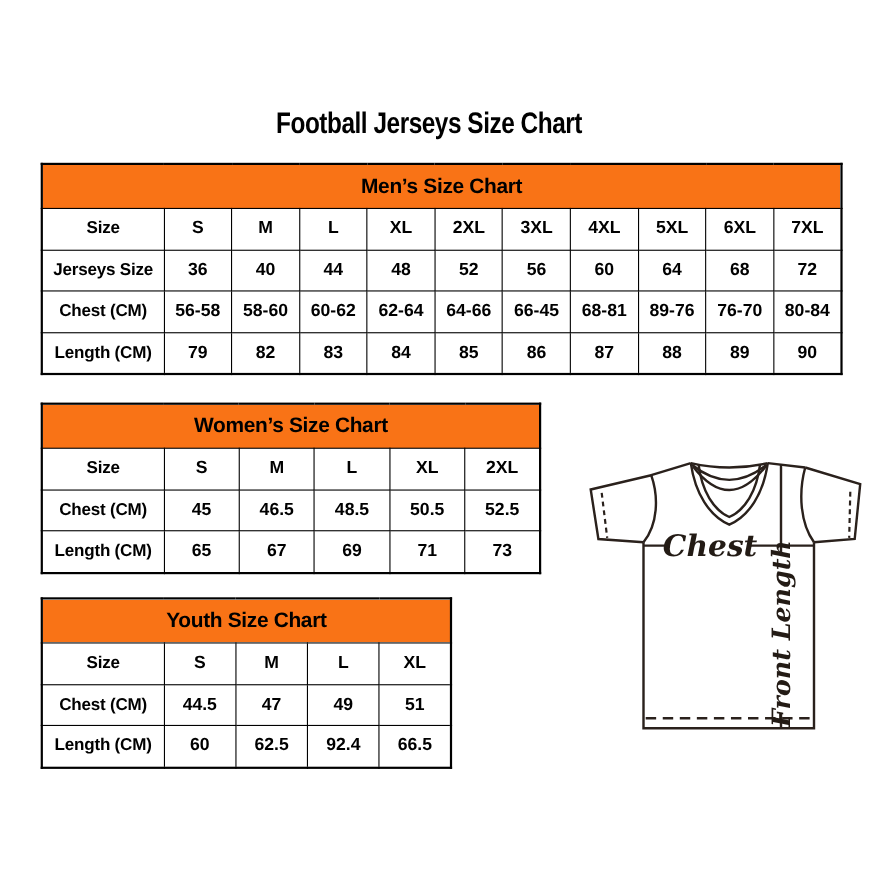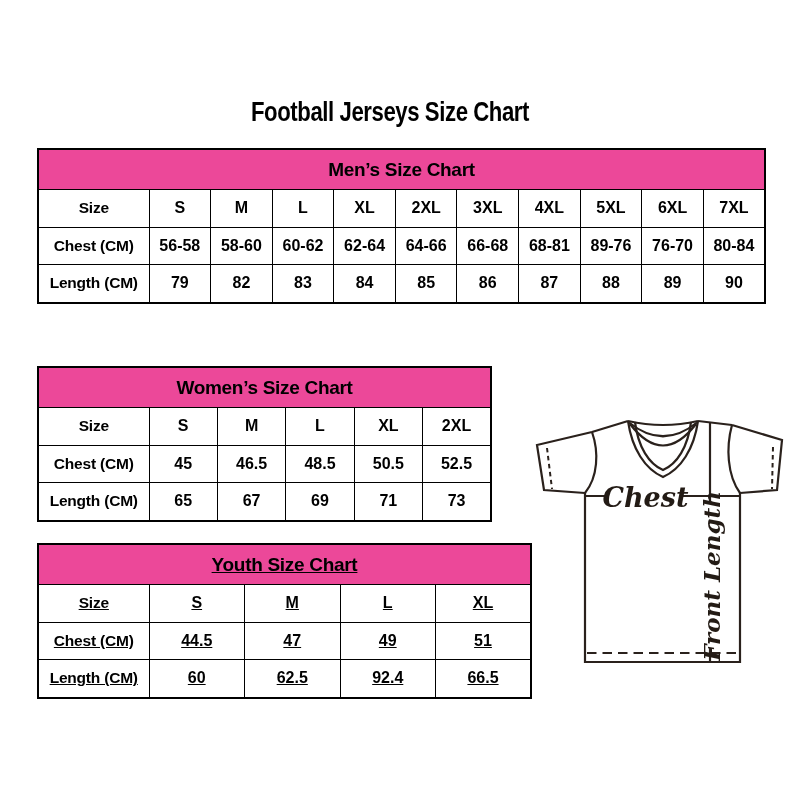--- a/index.html
+++ b/index.html
@@ -12,27 +12,27 @@
     font-size:27px;font-weight:bold;letter-spacing:-0.5px;
     transform:scaleX(0.82);transform-origin:390px 50%;
     white-space:nowrap;
   }
   table.size-table{
     position:absolute;border-collapse:collapse;table-layout:fixed;
     background:#fff;border:2.5px solid #000;
   }
   table.men{left:37px;top:148px;width:729px;}
   table.women{left:37px;top:366px;width:455px;padding-left:24px;}
-  table.youth{left:37px;top:543px;width:495px;text-decoration:underline;}
+  table.youth{left:37px;top:543px;width:374px;}
   .size-table th,.size-table td{
     border:1.5px solid #000;text-align:center;vertical-align:middle;
     font-weight:bold;padding:0;overflow:hidden;white-space:nowrap;
   }
   .size-table th.table-title{
-    height:39px;font-size:19px;letter-spacing:-0.3px;background:#ec4899;
+    height:39px;font-size:19px;letter-spacing:-0.3px;background:#f97316;
   }
   .size-table td{height:36.5px;font-size:16px;}
   .size-table td.label-cell{font-size:15.5px;letter-spacing:-0.2px;}
   .jersey{position:absolute;left:525px;top:405px;width:280px;height:270px;}
   .jersey svg{display:block;width:280px;height:270px;}
   .jersey path,.jersey line{fill:none;stroke:#2a211c;stroke-width:2.2;}
   .jersey .dashed{stroke-dasharray:4.5 3.5;stroke-width:2;}
   .jersey .hem-dash{stroke-dasharray:9.5 6;}
   .jersey text{
     font-family:"DejaVu Serif",serif;font-style:italic;font-weight:bold;
@@ -71,27 +71,40 @@
         <td>L</td>
         <td>XL</td>
         <td>2XL</td>
         <td>3XL</td>
         <td>4XL</td>
         <td>5XL</td>
         <td>6XL</td>
         <td>7XL</td>
       </tr>
       <tr>
+        <td class="label-cell">Jerseys Size</td>
+        <td>36</td>
+        <td>40</td>
+        <td>44</td>
+        <td>48</td>
+        <td>52</td>
+        <td>56</td>
+        <td>60</td>
+        <td>64</td>
+        <td>68</td>
+        <td>72</td>
+      </tr>
+      <tr>
         <td class="label-cell">Chest (CM)</td>
         <td>56-58</td>
         <td>58-60</td>
         <td>60-62</td>
         <td>62-64</td>
         <td>64-66</td>
-        <td>66-68</td>
+        <td>66-45</td>
         <td>68-81</td>
         <td>89-76</td>
         <td>76-70</td>
         <td>80-84</td>
       </tr>
       <tr>
         <td class="label-cell">Length (CM)</td>
         <td>79</td>
         <td>82</td>
         <td>83</td>

